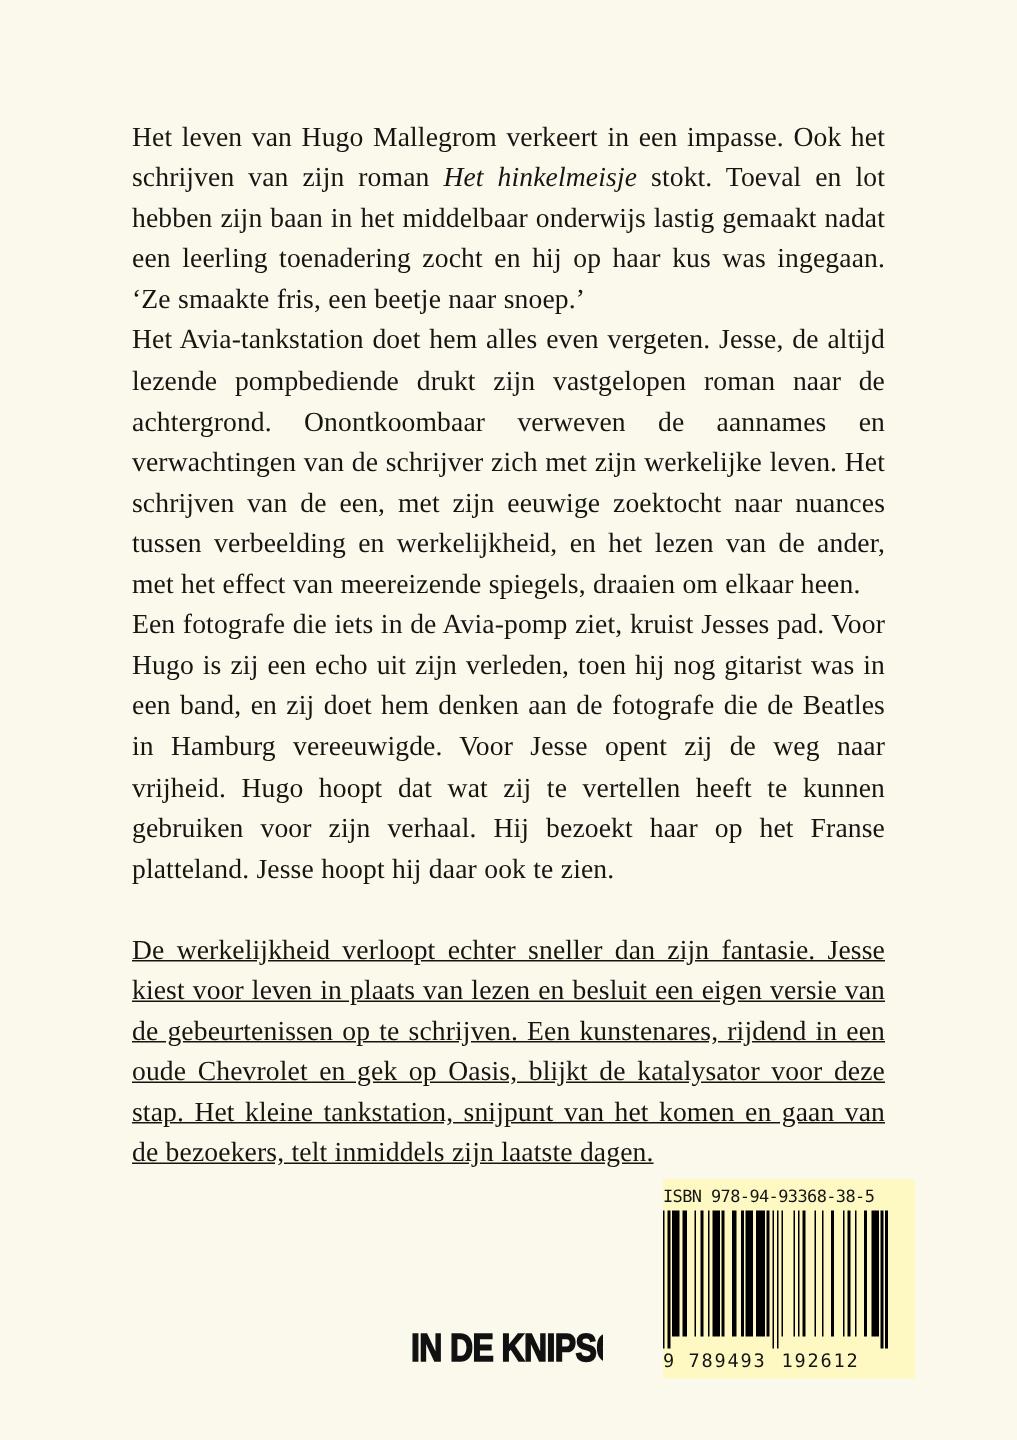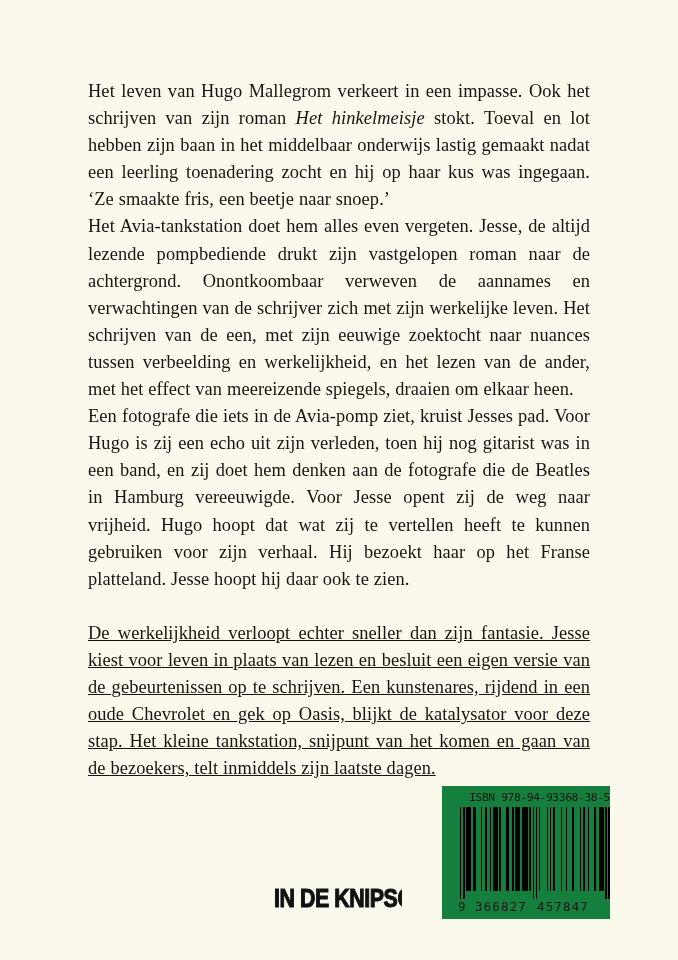--- a/index.html
+++ b/index.html
@@ -72,24 +72,24 @@
     -webkit-text-stroke: 1.1px #111111;
   }
 
   
   .barcode-block {
     position: absolute;
     left: 442px;
     top: 786px;
     width: 168px;
     height: 133px;
-    background: #15803d;
+    background: #fef9c3;
     display: flex;
     flex-direction: column;
-    align-items: flex-end;
+    align-items: flex-start;
   }
 
   .barcode-isbn-label {
     font-family: "DejaVu Sans Mono", "Liberation Mono", monospace;
     font-size: 11.3px;
     line-height: 13px;
     letter-spacing: -0.4px;
     color: #141414;
     margin-top: 5px;
     white-space: nowrap;
@@ -188,18 +188,18 @@
         <span style="left: 120px; width: 1.42895px;"></span>
         <span style="left: 123.158px; width: 1.42895px;"></span>
         <span style="left: 127.895px; width: 1.42895px;"></span>
         <span style="left: 134.211px; width: 1.42895px;"></span>
         <span style="left: 138.947px; width: 4.58684px;"></span>
         <span class="guard" style="left: 145.263px; width: 1.42895px;"></span>
         <span class="guard" style="left: 148.421px; width: 1.42895px;"></span>
       </div>
     <div class="barcode-digits">
       <span class="d-left">9</span>
-      <span class="d-mid">366827</span>
-      <span class="d-right">457847</span>
+      <span class="d-mid">789493</span>
+      <span class="d-right">192612</span>
     </div>
   </div>
 
 </div>
 
 </body></html>

